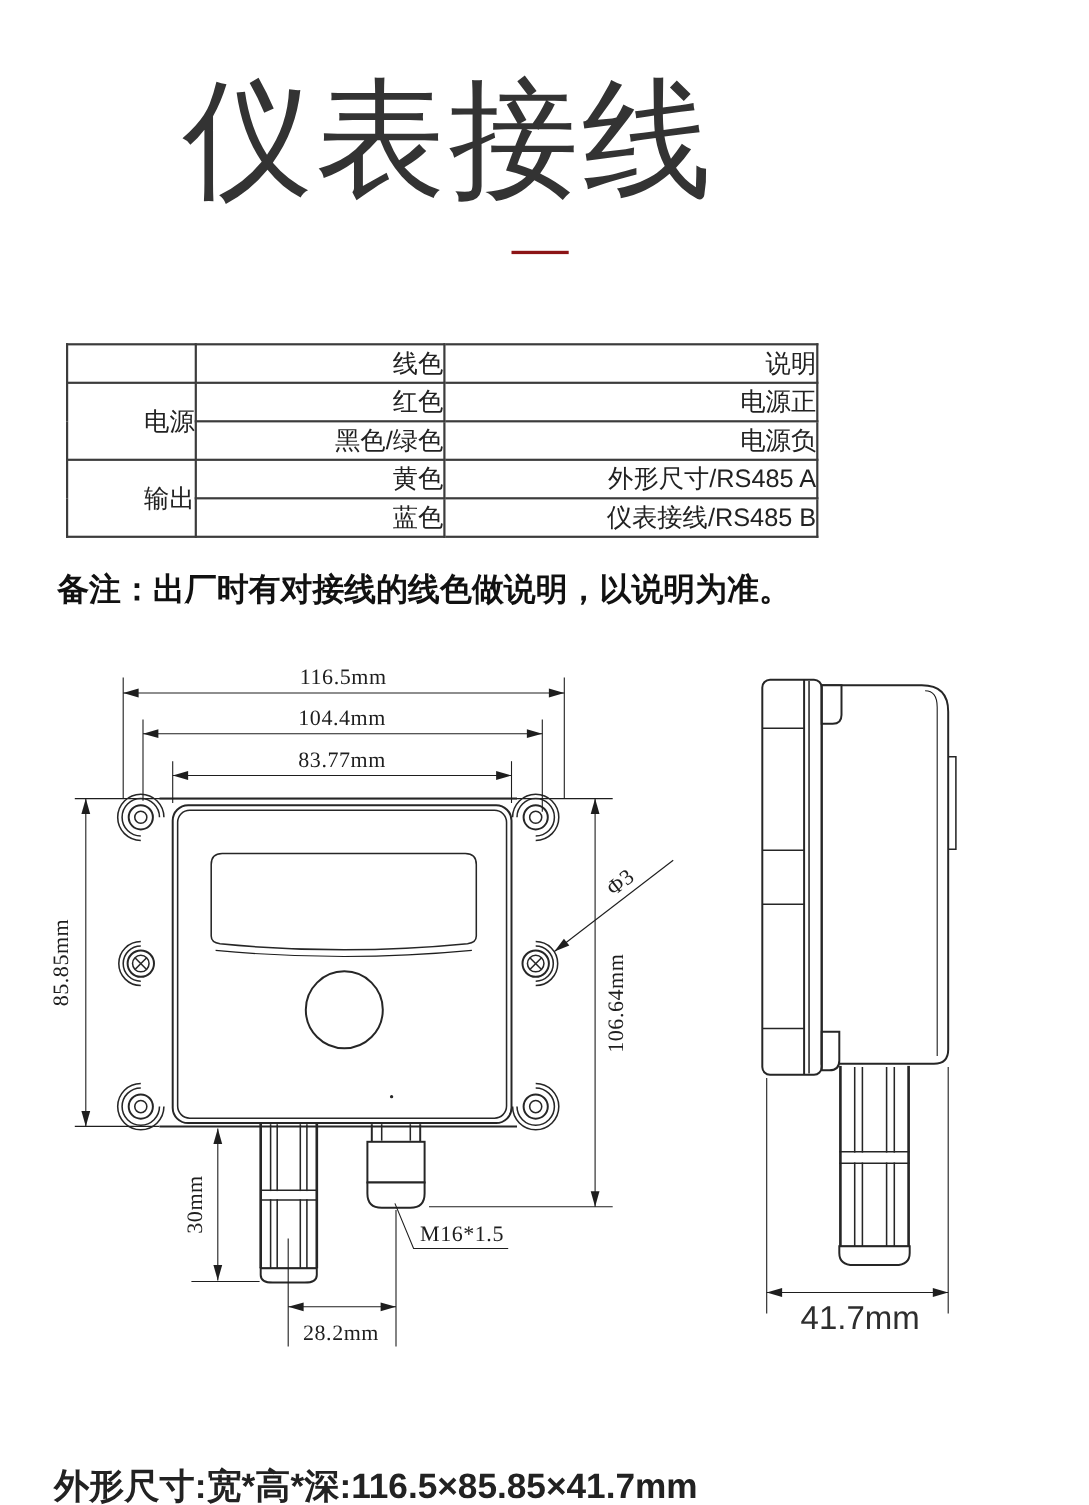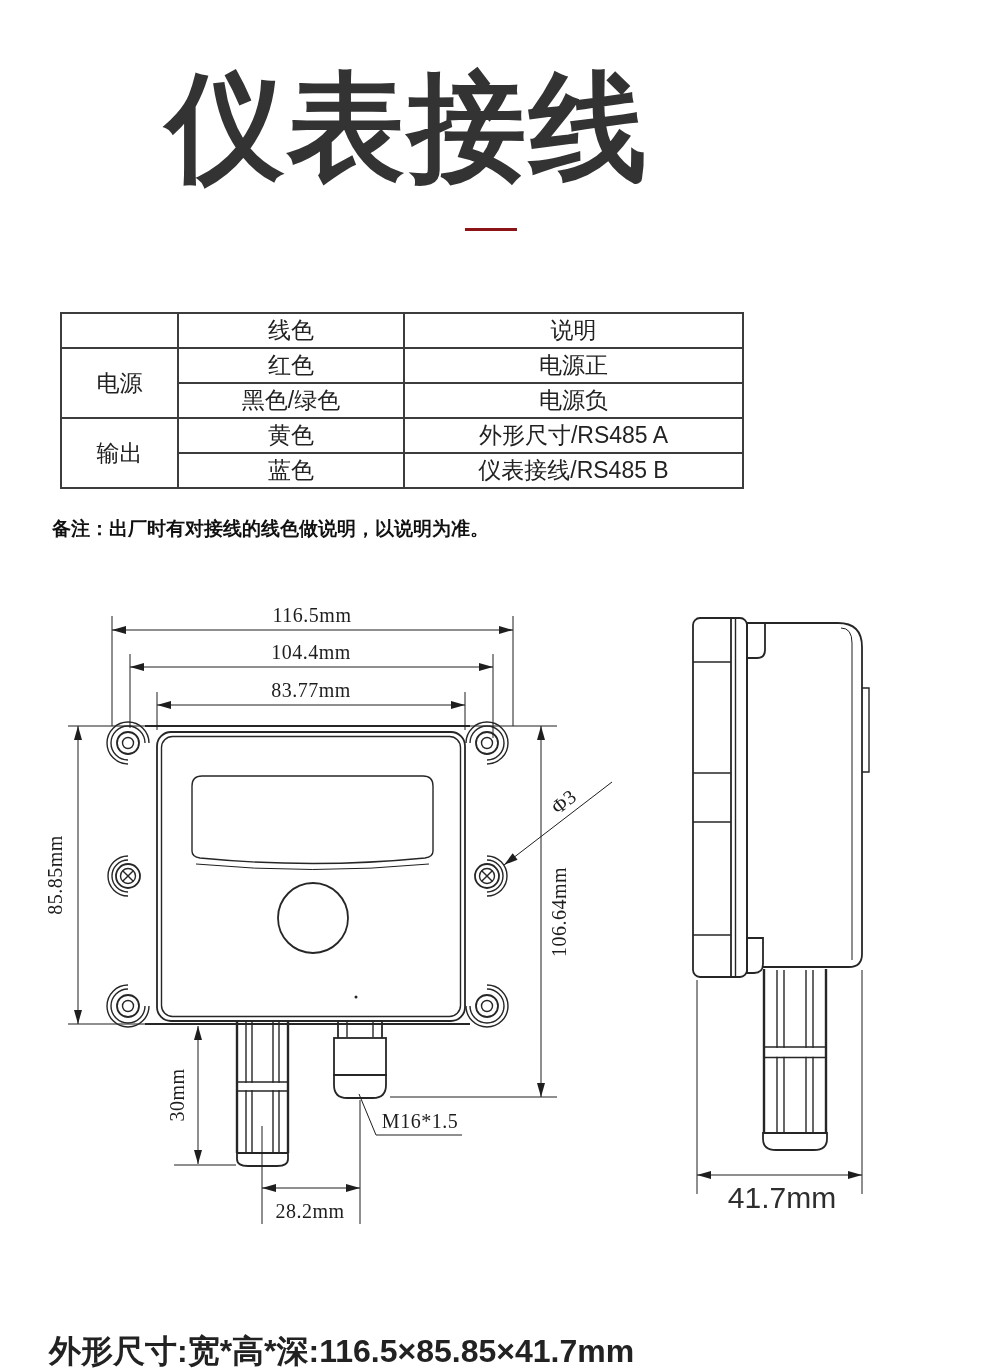--- a/index.html
+++ b/index.html
@@ -2,34 +2,34 @@
 <html><head>
 <meta charset="utf-8">
 <style>
   html,body{margin:0;padding:0;}
   body{
     width:990px;height:1368px;position:relative;background:#ffffff;
     font-family:"Liberation Sans",sans-serif;overflow:hidden;
   }
   .title{
     position:absolute;top:68px;left:0;width:816px;text-align:center;
-    font-size:118px;line-height:1;font-weight:700;color:#333333;letter-spacing:3px;
+    font-size:118px;line-height:1;font-weight:400;color:#333333;letter-spacing:3px;
   }
   .divider{position:absolute;top:228px;left:465px;width:52px;height:3px;}
   .wiring-table{
     position:absolute;left:60px;top:312px;width:682px;
     border-collapse:collapse;table-layout:fixed;
   }
   .wiring-table td{
-    border:2px solid #3c3c3c;text-align:center;vertical-align:middle;
+    border:2px solid #3c3c3c;text-align:right;vertical-align:middle;
     font-size:23px;font-weight:500;color:#222222;height:33px;padding:0;
     font-family:"Liberation Sans",sans-serif;
   }
   .note{
-    position:absolute;left:52px;top:516px;font-size:19px;font-weight:600;color:#111111;
+    position:absolute;left:52px;top:516px;font-size:29px;font-weight:600;color:#111111;
   }
   .footer{
     position:absolute;left:49px;top:1286px;font-size:32px;font-weight:700;color:#222222;margin-top:44px;
   }
   svg.drawing{position:absolute;left:0;top:570px;}
   .ln{stroke:#262626;fill:none;stroke-width:1.8;}
   .ln2{stroke:#262626;fill:none;stroke-width:1.4;}
   .lnw{stroke:#262626;fill:#ffffff;stroke-width:1.8;}
   .thick{stroke:#262626;fill:none;stroke-width:2.4;}
   .dim{stroke:#1e1e1e;fill:none;stroke-width:1;}

